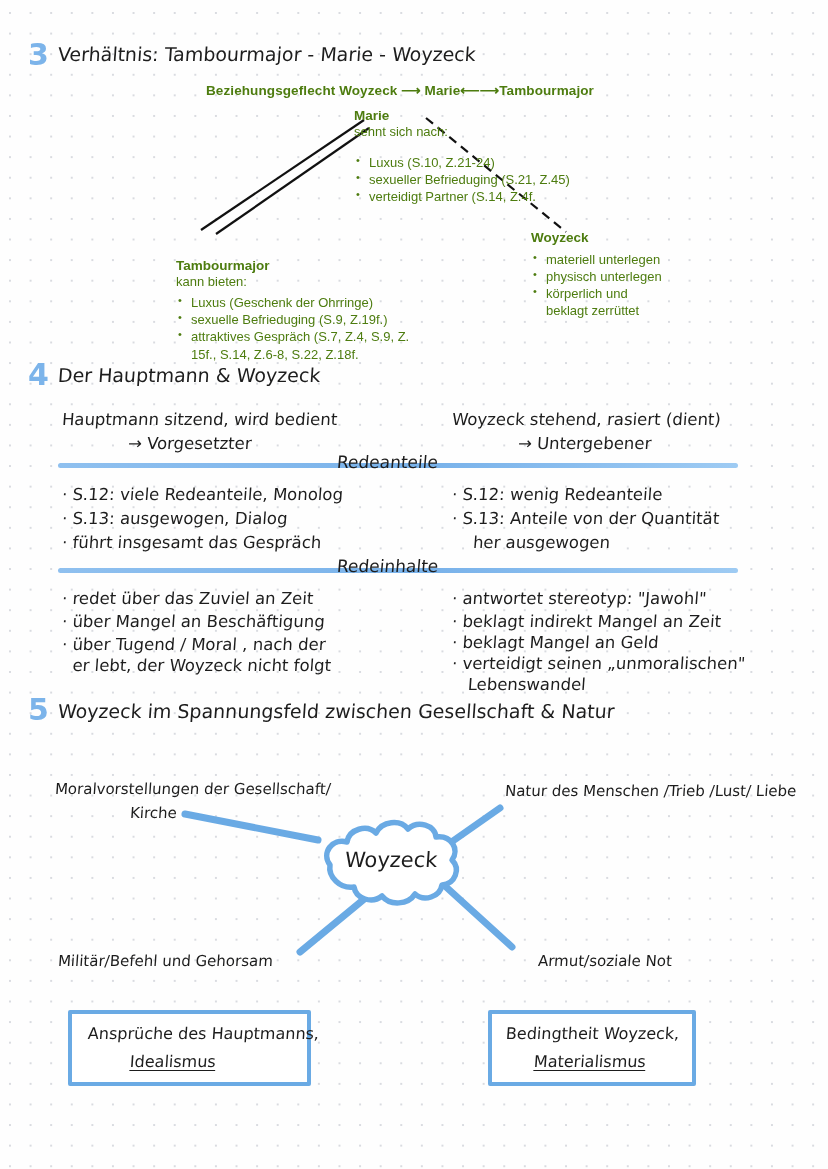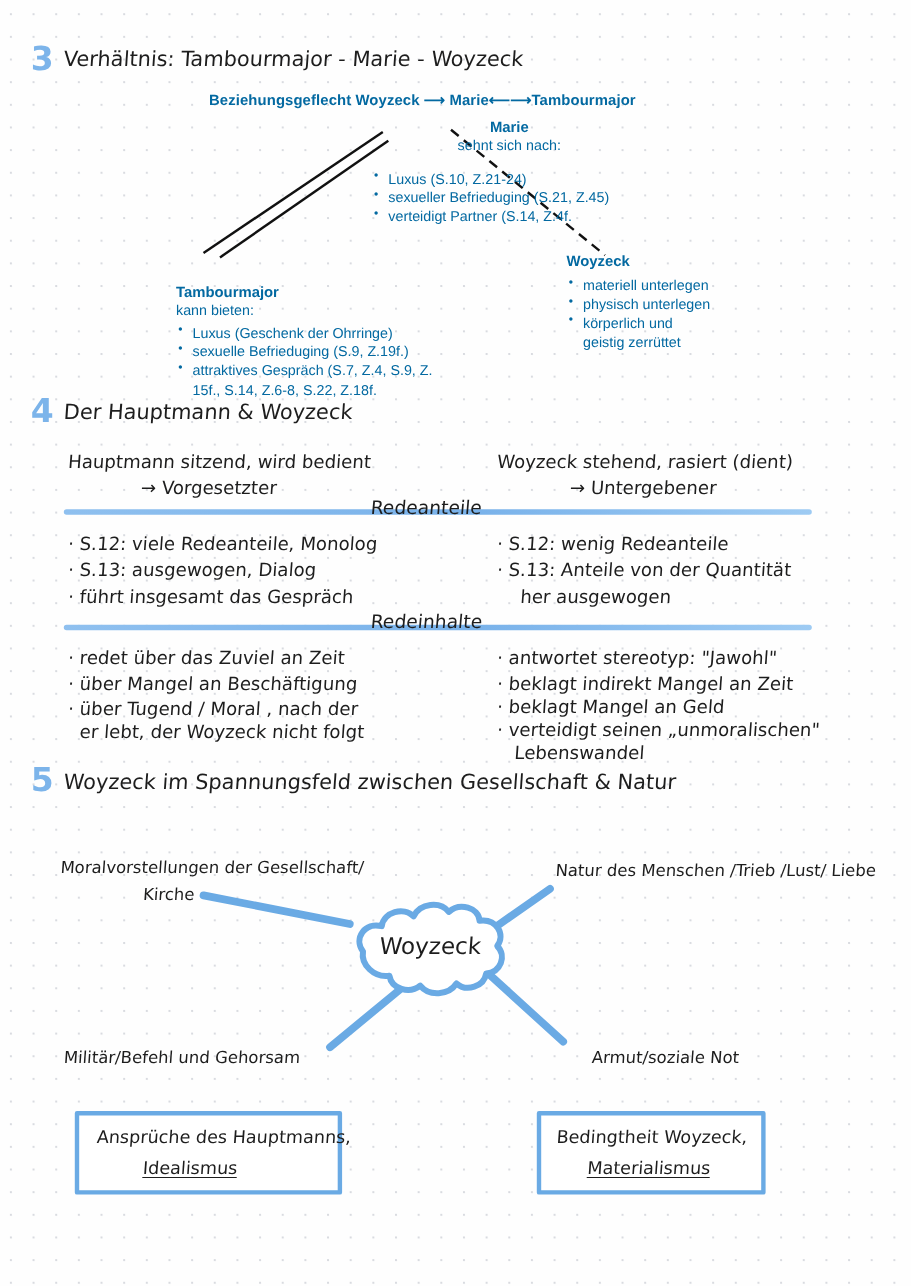--- a/index.html
+++ b/index.html
@@ -34,42 +34,42 @@
     font-family:"DejaVu Sans", sans-serif;
     font-size:19px;
     color:#1d1d1d;
     white-space:pre;
     transform:skewX(-4deg);
   }
 
   
   #diagram{
     position:absolute;
-    left:150px;top:82px;
+    left:166px;top:82px;
     width:640px;height:260px;
     font-family:"Liberation Sans", sans-serif;
-    color:#0369a1;
+    color:#4d7c0f;
   }
   #diagram .dtitle{
     position:absolute;left:40px;top:0;
     font-size:13.5px;font-weight:bold;white-space:pre;
     letter-spacing:.1px;
   }
   .dblock{position:absolute;}
   .dname{font-size:13.5px;font-weight:bold;line-height:1.15;}
   .dsub{font-size:13px;line-height:1.2;}
   .dlist{margin:1px 0 0 0;padding:0;list-style:none;}
   .dlist li{
     font-size:13px;line-height:1.32;
     padding-left:15px;position:relative;white-space:pre;
   }
   .dlist li:before{
     content:"\2022";position:absolute;left:2px;top:-1px;font-size:11px;
   }
-  .center-head{text-align:center;}
+  .center-head{text-align:left;}
 
   
   .divider{
     position:absolute;height:5px;border-radius:3px;
     background:linear-gradient(90deg,#8fc0ef 0%, #79b2ea 55%, #9ecbf3 100%);
   }
   .divlabel{
     position:absolute;
     font-family:"DejaVu Sans", sans-serif;
     font-size:17px;color:#1d1d1d;white-space:pre;
@@ -157,21 +157,21 @@
 15f., S.14, Z.6-8, S.22, Z.18f.</li>
       </ul>
     </div>
 
     <div class="dblock" style="left:355px;top:148px;width:260px;">
       <div class="dname" style="padding-left:10px;">Woyzeck</div>
       <ul class="dlist" style="margin-top:5px;padding-left:10px;">
         <li>materiell unterlegen</li>
         <li>physisch unterlegen</li>
         <li>körperlich und
-geistig zerrüttet</li>
+beklagt zerrüttet</li>
       </ul>
     </div>
   </div>
 
   <div class="secnum" style="left:28px;top:360px;">4</div>
   <div class="sechead" style="left:58px;top:364px;">Der Hauptmann &amp; Woyzeck</div>
 
   <div class="hwline" style="left:62px;top:408px;">Hauptmann sitzend, wird bedient</div>
   <div class="hwline" style="left:128px;top:432px;">→ Vorgesetzter</div>
 

